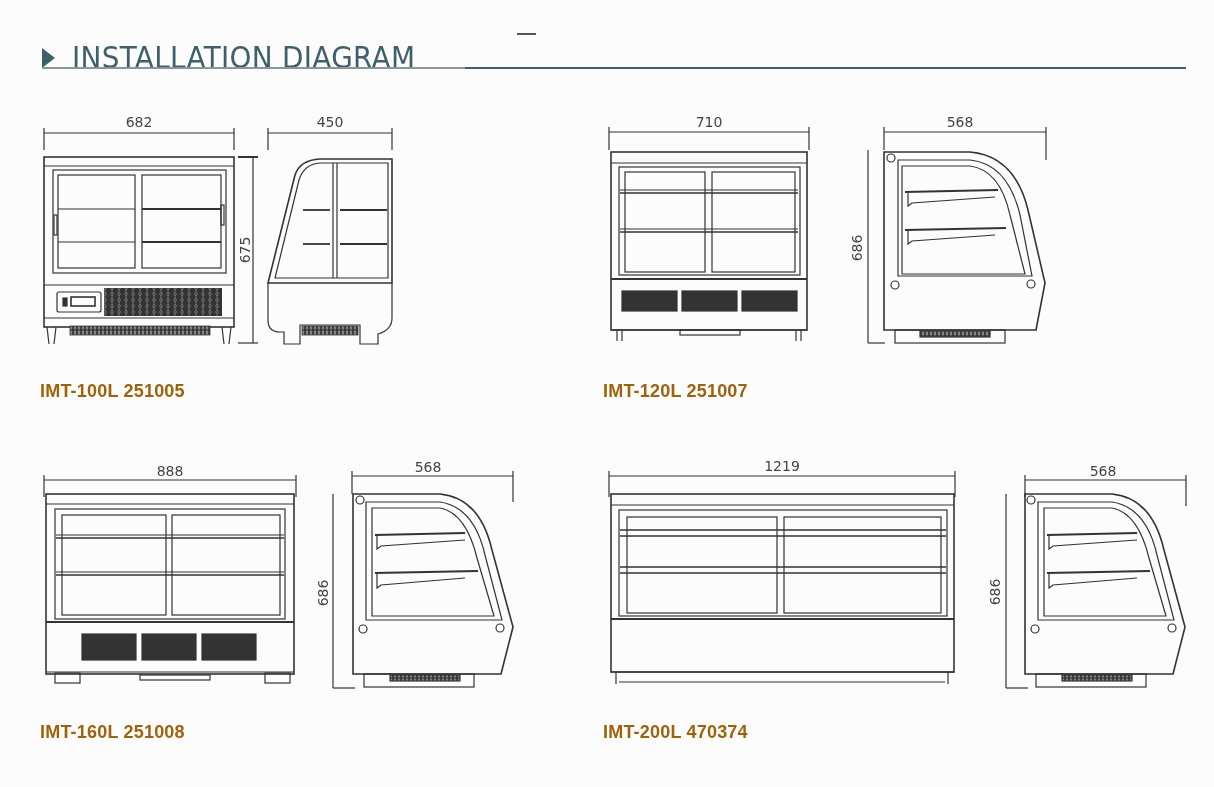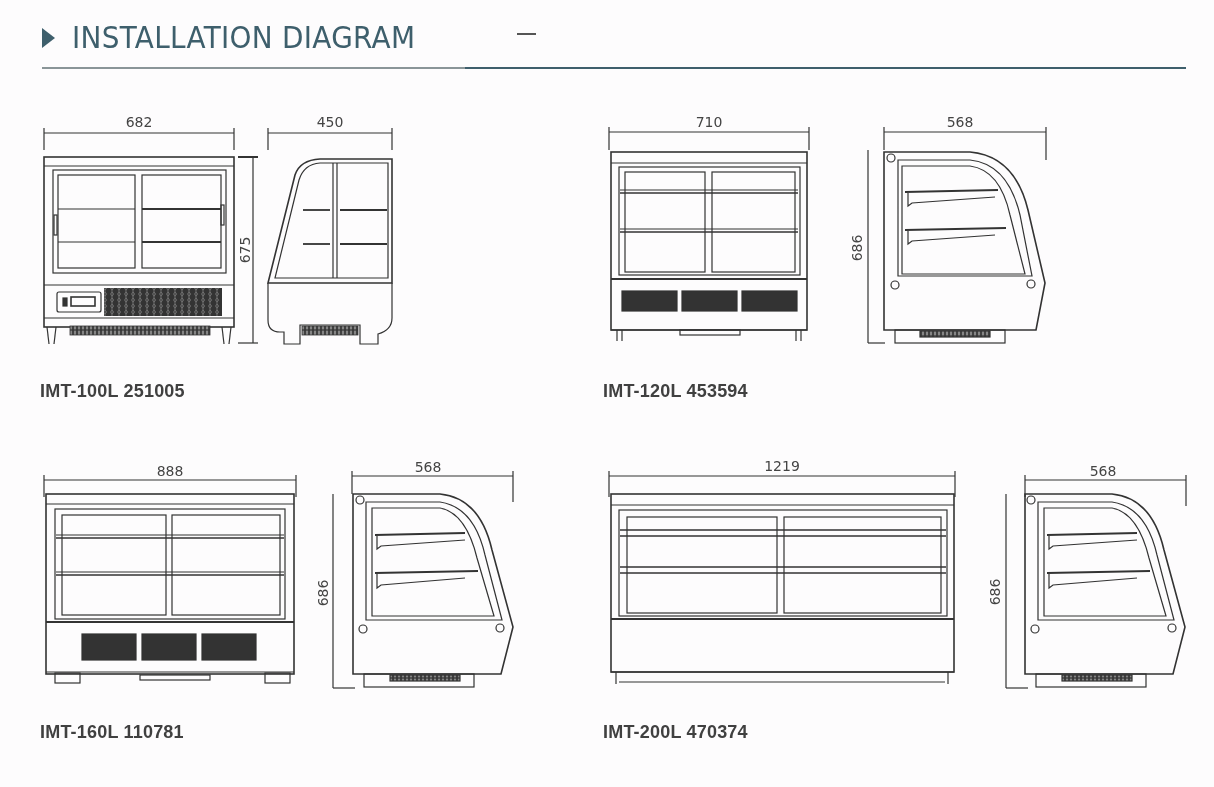--- a/index.html
+++ b/index.html
@@ -1,22 +1,22 @@
 <!DOCTYPE html>
 <html><head>
 <meta charset="utf-8">
 <style>
   html,body{margin:0;padding:0;background:#fdfcfd;}
   body{width:1214px;height:787px;position:relative;overflow:hidden;font-family:"Liberation Sans",sans-serif;color:#222;}
-  .hdr{position:absolute;left:42px;top:20px;display:flex;align-items:center;}
+  .hdr{position:absolute;left:42px;top:40px;display:flex;align-items:center;}
   .hdr .tri{width:0;height:0;border-top:10px solid transparent;border-bottom:10px solid transparent;border-left:13px solid #3e5f6c;margin-right:17px;}
   .hdr .title{font-size:30px;font-weight:normal;color:#3e5f6c;letter-spacing:0.3px;font-family:"DejaVu Sans",sans-serif;transform:scaleX(0.93);transform-origin:left;}
   .dash{position:absolute;left:517px;top:33px;width:19px;height:2px;background:#555;}
   .rule{position:absolute;left:42px;top:67px;width:1144px;height:2px;background:linear-gradient(90deg,#8a9598 0%,#8a9598 37%,#3e5f6c 37%,#3e5f6c 100%);}
-  .caption{position:absolute;font-size:18px;font-weight:bold;color:#404040;letter-spacing:0.2px;}
+  .caption{position:absolute;font-size:18px;font-weight:bold;color:#a16207;letter-spacing:0.2px;}
   .dim{font-family:"DejaVu Sans",sans-serif;font-size:14px;fill:#444;}
   svg.d{position:absolute;left:0;top:0;}
 </style>
 </head>
 <body>
 
 <div class="hdr">
   <span class="tri"></span>
   <span class="title">INSTALLATION DIAGRAM</span>
 </div>
@@ -228,15 +228,15 @@
       <rect x="1" y="1.5" width="7" height="1.2" fill="#fff"></rect>
     </pattern>
     <pattern id="slat" width="4" height="6" patternUnits="userSpaceOnUse">
       <rect width="4" height="6" fill="#fff"></rect>
       <rect width="2" height="6" fill="#555"></rect>
     </pattern>
   </defs>
 </svg>
 
 <div class="caption" style="left:40px;top:381px;">IMT-100L 251005</div>
-<div class="caption" style="left:603px;top:381px;">IMT-120L 453594</div>
-<div class="caption" style="left:40px;top:722px;">IMT-160L 110781</div>
+<div class="caption" style="left:603px;top:381px;">IMT-120L 251007</div>
+<div class="caption" style="left:40px;top:722px;">IMT-160L 251008</div>
 <div class="caption" style="left:603px;top:722px;">IMT-200L 470374</div>
 
 </body></html>

